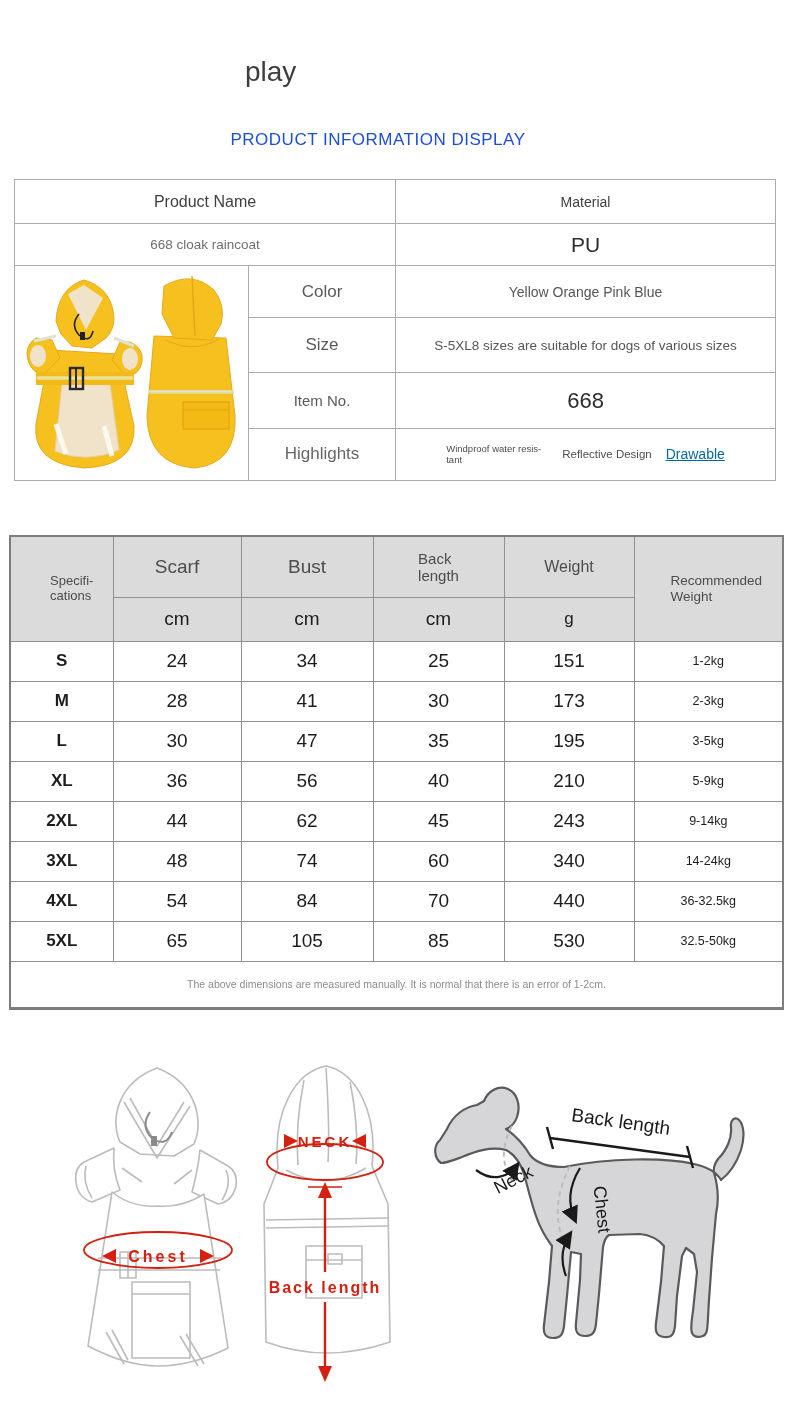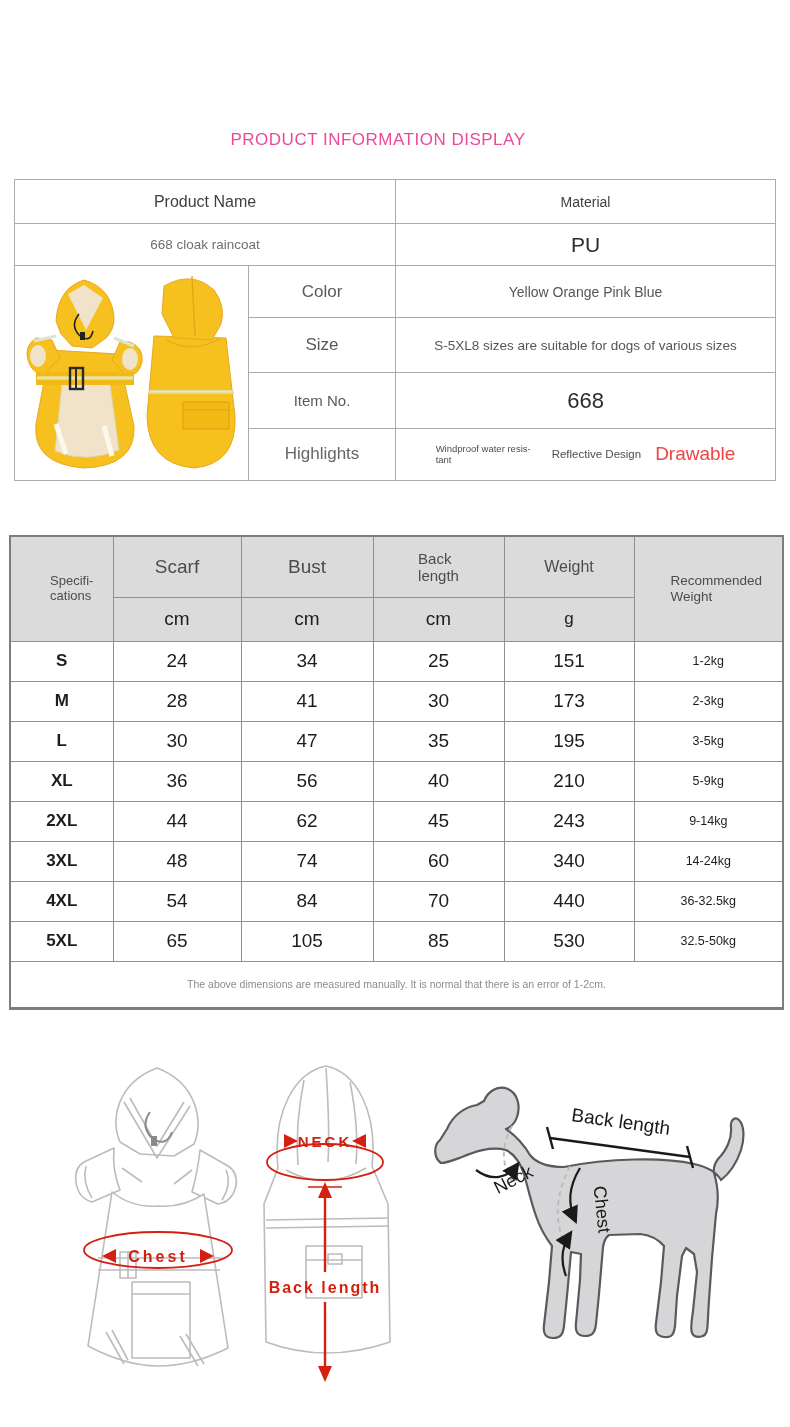--- a/index.html
+++ b/index.html
@@ -2,41 +2,41 @@
 <html><head>
 <meta charset="utf-8">
 <style>
   html,body{margin:0;padding:0;background:#fff;}
   .page{position:relative;width:790px;height:1427px;background:#fff;overflow:hidden;
         font-family:"Liberation Sans", sans-serif;color:#444;}
 
   
   .title{position:absolute;left:245px;top:57px;font-size:28px;line-height:30px;color:#3d3d3d;}
   .subtitle{position:absolute;left:0;top:130px;width:756px;text-align:center;
-            font-size:17px;letter-spacing:.5px;color:#ec4899;}
+            font-size:17px;letter-spacing:.5px;color:#1d4ed8;}
 
   
   .info-table{position:absolute;left:14px;top:179px;width:761px;border-collapse:collapse;table-layout:fixed;}
   .info-table td{border:1px solid #ababab;text-align:center;vertical-align:middle;padding:0;overflow:hidden;}
   .rh45{height:44px}.rh43{height:42px}.rh52{height:51px}.rh55{height:54px}
   .pn-label{font-size:16px;color:#3f3f3f;}
   .mat-label{font-size:14px;color:#3f3f3f;}
   .pn-value{font-size:13.5px;color:#6f6f6f;}
   .mat-value{font-size:21px;color:#2c2c2c;}
   .lbl-big{font-size:17px;color:#5a5a5a;}
   .lbl-mid{font-size:15px;color:#5a5a5a;}
   .lbl-sm{font-size:17px;color:#666;}
   .val{font-size:14px;color:#565656;}
   .val-sm{font-size:13.5px;color:#565656;}
   .val-big{font-size:22px;color:#2c2c2c;}
   .photo-cell{background:#fff;}
   .hl-wrap{display:flex;align-items:center;justify-content:center;gap:14px;}
   .hl0{font-size:9.5px;color:#4e4e4e;width:102px;text-align:left;white-space:pre-line;line-height:11px;}
   .hl1{font-size:11.5px;color:#4e4e4e;}
-  .hl2{font-size:19px;color:#ef4444;}
+  .hl2{font-size:14px;color:#0369a1;text-decoration:underline;}
 
   
   .size-table{position:absolute;left:9px;top:535px;width:773px;border-collapse:collapse;table-layout:fixed;
               border:2px solid #7d7d7d;border-bottom:3px solid #7d7d7d;}
   .size-table th,.size-table td{border:1px solid #909090;text-align:center;vertical-align:middle;padding:0;}
   .size-table th{background:#dbdbdb;font-weight:normal;color:#4c4c4c;}
   .hr1{height:61px}.hr2{height:44px}.dr{height:40px}
   .h-spec{font-size:13px;text-align:left;}
   .h-spec span,.h-rec span,.h-back span{white-space:pre-line;display:inline-block;text-align:left;line-height:1.15;}
   .h-spec span{padding-left:20px;}
@@ -55,20 +55,21 @@
   
   .diag{position:absolute;}
   svg text{font-family:"Liberation Sans", sans-serif;}
 </style>
 </head>
 <body>
 
 <div class="page">
 
   <div class="title">
+    <div>play</div>
   </div>
   <div class="subtitle">PRODUCT INFORMATION DISPLAY</div>
 
   <table class="info-table">
     <colgroup>
         <col style="width:234px">
         <col style="width:147px">
         <col style="width:380px">
       </colgroup>
     <tbody>

